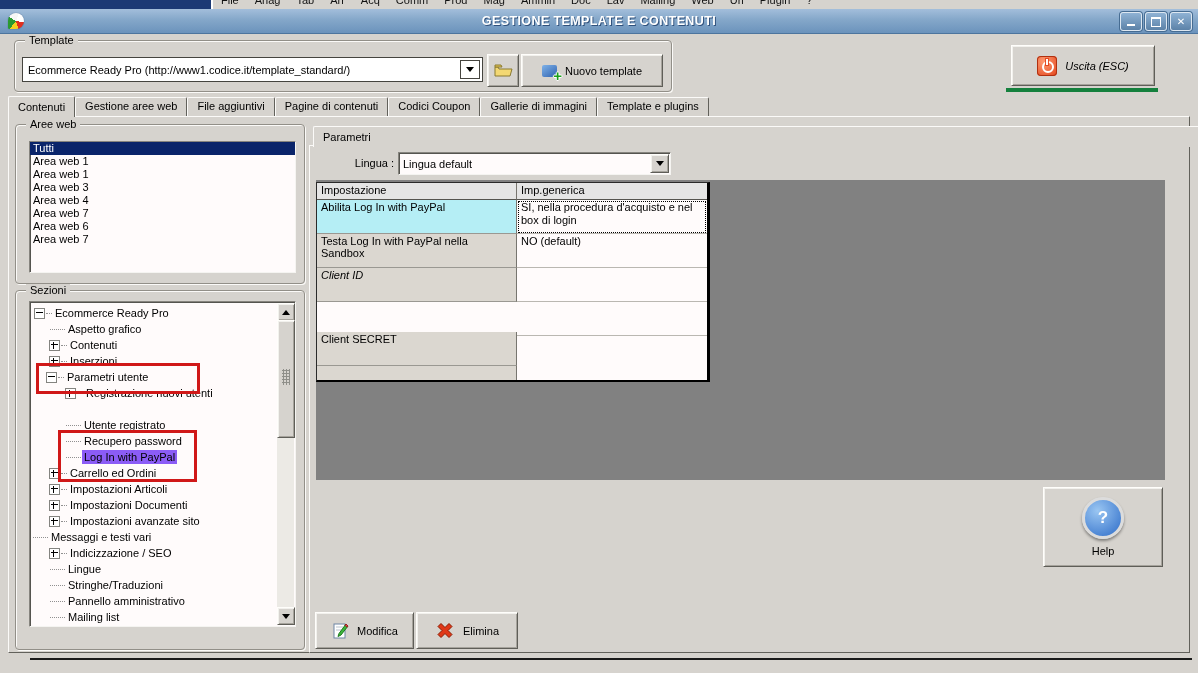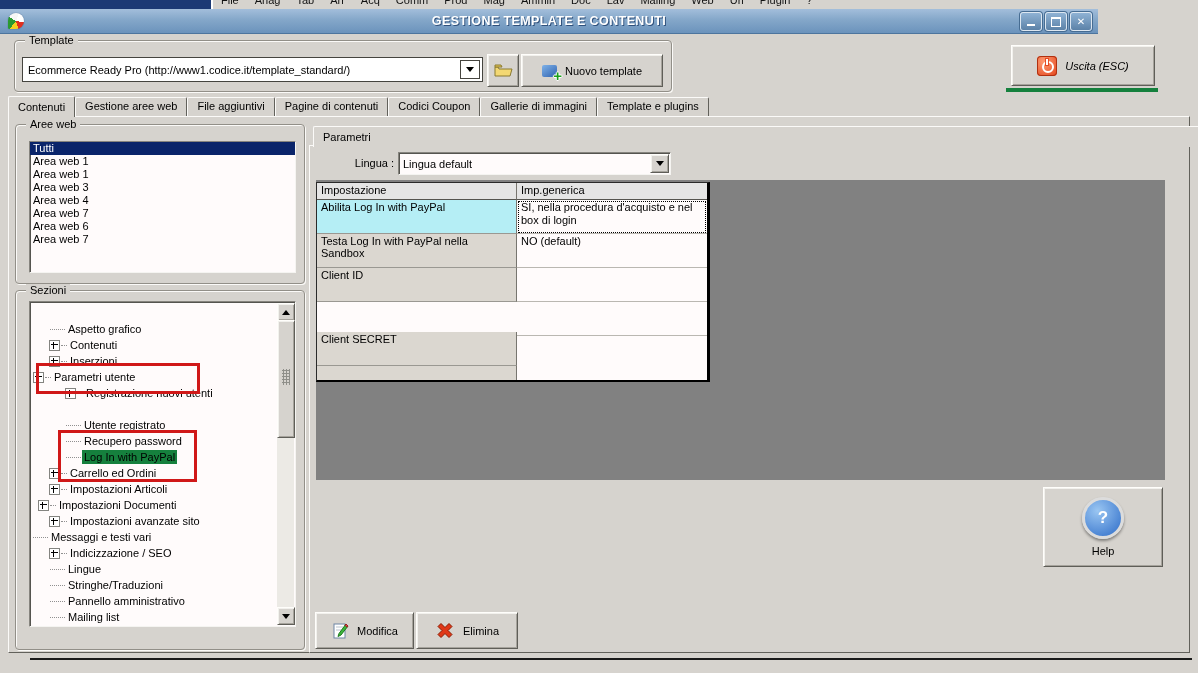--- a/index.html
+++ b/index.html
@@ -8,21 +8,21 @@
   .abs{position:absolute;}
 
   
   .top-strip{left:0;top:0;width:1198px;height:9px;background:#d6d3ce;overflow:hidden;}
   .navy-block{position:absolute;left:0;top:0;width:211px;height:9px;background:#1c3a75;}
   .menu-strip{position:absolute;left:211px;top:0;right:0;height:9px;overflow:hidden;border-left:2px solid #fff;}
   .menu-items{display:flex;gap:16px;padding-left:8px;margin-top:-6px;white-space:nowrap;}
   .menu-item{color:#111;}
 
   
-  .titlebar{left:0;top:9px;width:1098px;height:24px;
+  .titlebar{left:0;top:9px;width:1198px;height:24px;
     background:linear-gradient(180deg,#a3bedb 0%,#84a7c9 45%,#6b93bc 100%);
     border-bottom:1px solid #4d759e;display:flex;align-items:center;}
   .app-icon{width:16px;height:16px;margin-left:8px;border-radius:50% 50% 50% 10%;
     background:conic-gradient(from 20deg,#ffffff 0 22%,#e03020 22% 40%,#f5d020 40% 55%,#2a9a30 55% 78%,#f6f6f6 78%);
     box-shadow:0 0 1px #20406a;}
   .title{position:absolute;left:0;right:0;text-align:center;font-size:12.5px;font-weight:bold;color:#fff;
     letter-spacing:.4px;text-shadow:1px 1px 0 #30517c;}
   .winbtns{position:absolute;right:6px;top:3px;display:flex;gap:3px;}
   .winbtn{width:20px;height:17px;border-radius:3px;border:1px solid #dde7f1;
     background:linear-gradient(180deg,#8fb2d4,#5c82a8);box-shadow:0 0 0 1px #466c92;
@@ -82,21 +82,21 @@
   
   .sez-group{left:15px;top:290px;width:288px;height:358px;}
   .treebox{left:29px;top:301px;width:265px;height:324px;overflow:hidden;}
   .tree-row{position:absolute;left:0;right:18px;height:16px;display:flex;align-items:center;cursor:default;}
   .exp{width:9px;height:9px;border:1px solid #848480;background:#fff;position:relative;flex:none;}
   .exp::before{content:'';position:absolute;left:1px;right:1px;top:3px;height:1px;background:#000;}
   .exp.plus::after{content:'';position:absolute;left:3px;top:1px;bottom:1px;width:1px;background:#000;}
   .dash{width:6px;height:0;border-top:1px dotted #909090;margin:0 1px;flex:none;}
   .dash.long{width:15px;}
   .tree-label{white-space:nowrap;padding:1px 2px;}
-  .tree-label.selected{background:#15803d;}
+  .tree-label.selected{background:#8b5cf6;}
 
   
   .scrollbar{position:absolute;top:1px;right:1px;bottom:1px;width:17px;background:#eceae5;}
   .sb-btn{position:absolute;left:0;width:16px;height:16px;}
   .sb-up{top:0;} .sb-down{bottom:0;}
   .tri-up-s{width:0;height:0;border-left:4px solid transparent;border-right:4px solid transparent;border-bottom:5px solid #000;}
   .tri-down-s{width:0;height:0;border-left:4px solid transparent;border-right:4px solid transparent;border-top:5px solid #000;}
   .sb-thumb{position:absolute;left:0;top:17px;width:16px;height:116px;}
   .sb-thumb::after{content:'';position:absolute;left:4px;top:48px;width:8px;height:16px;
     background:radial-gradient(#8f8f8a 1px,transparent 1.2px);background-size:3px 3px;}
@@ -232,35 +232,40 @@
 <div class="abs sunken treebox">
   <div class="scrollbar">
     <div class="sb-btn sb-up btn3d">
         <span class="tri-up-s"></span>
       </div>
     <div class="sb-thumb btn3d"></div>
     <div class="sb-btn sb-down btn3d">
         <span class="tri-down-s"></span>
       </div>
   </div>
+<div class="tree-row" style="top: 3px; padding-left: 4px;">
+      <span class="exp"></span>
+      <span class="dash"></span>
+      <span class="tree-label">Ecommerce Ready Pro</span>
+    </div>
     <div class="tree-row" style="top: 19px; padding-left: 19px;">
       <span class="dash long"></span>
       <span class="tree-label">Aspetto grafico</span>
     </div>
     <div class="tree-row" style="top: 35px; padding-left: 19px;">
       <span class="exp plus"></span>
       <span class="dash"></span>
       <span class="tree-label">Contenuti</span>
     </div>
     <div class="tree-row" style="top: 51px; padding-left: 19px;">
       <span class="exp plus"></span>
       <span class="dash"></span>
       <span class="tree-label">Inserzioni</span>
     </div>
-    <div class="tree-row" style="top: 67px; padding-left: 3px;">
+    <div class="tree-row" style="top: 67px; padding-left: 16px;">
       <span class="exp"></span>
       <span class="dash"></span>
       <span class="tree-label">Parametri utente</span>
     </div>
     <div class="tree-row" style="top: 83px; padding-left: 35px; text-align: center;">
       <span class="exp plus"></span>
       <span class="dash"></span>
       <span class="tree-label">Registrazione nuovi utenti</span>
     </div>
     <div class="tree-row" style="top: 115px; padding-left: 35px;">
@@ -278,21 +283,21 @@
     <div class="tree-row" style="top: 163px; padding-left: 19px;">
       <span class="exp plus"></span>
       <span class="dash"></span>
       <span class="tree-label">Carrello ed Ordini</span>
     </div>
     <div class="tree-row" style="top: 179px; padding-left: 19px;">
       <span class="exp plus"></span>
       <span class="dash"></span>
       <span class="tree-label">Impostazioni Articoli</span>
     </div>
-    <div class="tree-row" style="top: 195px; padding-left: 8px;">
+    <div class="tree-row" style="top: 195px; padding-left: 19px;">
       <span class="exp plus"></span>
       <span class="dash"></span>
       <span class="tree-label">Impostazioni Documenti</span>
     </div>
     <div class="tree-row" style="top: 211px; padding-left: 19px;">
       <span class="exp plus"></span>
       <span class="dash"></span>
       <span class="tree-label">Impostazioni avanzate sito</span>
     </div>
     <div class="tree-row" style="top: 227px; padding-left: 2px;">
@@ -344,21 +349,21 @@
     </div>
     <div class="trow">
       <div class="tcell c-name hl" style="height: 31px;">Abilita Log In with PayPal</div>
       <div class="tcell c-val focused" style="height: 31px;">SI, nella procedura d'acquisto e nel box di login</div>
     </div>
     <div class="trow">
       <div class="tcell c-name" style="height: 31px;">Testa Log In with PayPal nella Sandbox</div>
       <div class="tcell c-val" style="height: 31px;">NO (default)</div>
     </div>
     <div class="trow">
-      <div class="tcell c-name" style="height: 31px;">Client ID</div>
+      <div class="tcell c-name" style="height: 31px; font-style: italic;">Client ID</div>
       <div class="tcell c-val" style="height: 31px;"></div>
     </div>
     <div class="trow">
       <div class="tcell c-name" style="height: 31px; margin-top: 30px;">Client SECRET</div>
       <div class="tcell c-val" style="height: 31px;"></div>
     </div>
     <div class="trow">
       <div class="tcell c-name" style="height: 12px; border-bottom: none;"></div>
       <div class="tcell c-val" style="height: 12px; border-bottom: none;"></div>
     </div>

